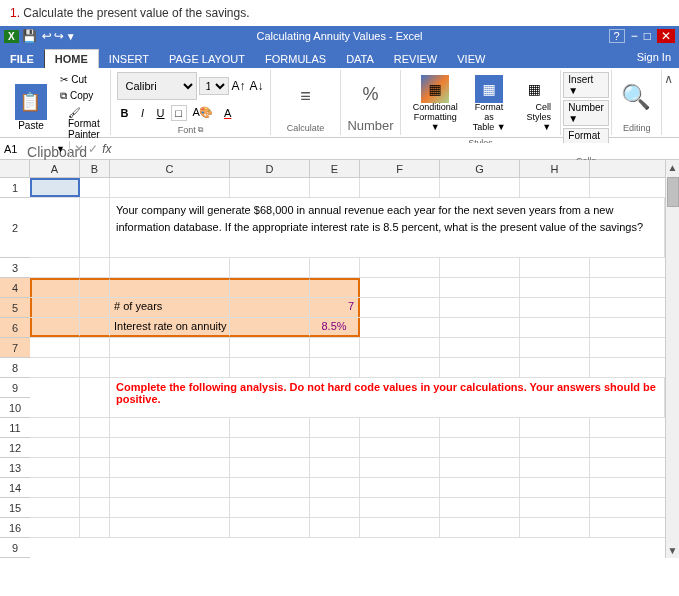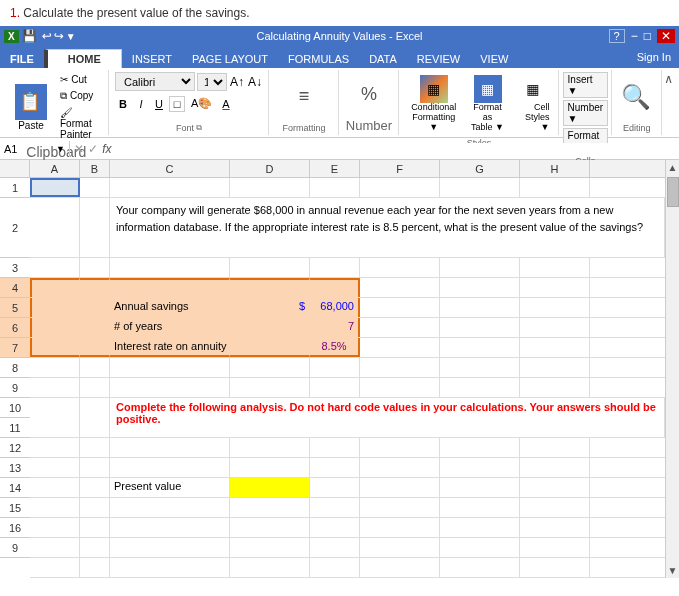--- a/index.html
+++ b/index.html
@@ -67,21 +67,21 @@
 
     
     .clipboard-group { min-width: 60px; }
 
     
     .font-selector {
       border: 1px solid #ccc;
       padding: 1px 4px;
       font-size: 11px;
       width: 80px;
-      height: 19px;
+      height: 28px;
     }
     .font-size-selector {
       border: 1px solid #ccc;
       padding: 1px 2px;
       font-size: 11px;
       width: 30px;
       height: 18px;
     }
     .font-row { display: flex; gap: 2px; align-items: center; margin-bottom: 2px; }
     .font-btn {
@@ -216,21 +216,21 @@
   <div style="position:absolute; right:4px; display:flex; gap:6px; align-items:center;">
     <span style="color:white; font-size:11px; cursor:pointer; border:1px solid rgba(255,255,255,0.5); padding:0 4px;">?</span>
     <span style="color:white; font-size:12px; cursor:pointer;">−</span>
     <span style="color:white; font-size:12px; cursor:pointer;">□</span>
     <span style="color:white; font-size:12px; cursor:pointer; background:#c00; padding:0 4px;">✕</span>
   </div>
 </div>
 
 <div class="ribbon-tabs">
   <div class="ribbon-tab active" style="background:#4472C4; color:white; font-weight:bold; padding:3px 10px;">FILE</div>
-  <div class="ribbon-tab active" style="background:#fff; color:#333; font-weight:bold; padding:3px 20px; border-top:1px solid #ccc; border-left:4px solid #404040; border-right:1px solid #ccc;">HOME</div>
+  <div class="ribbon-tab active" style="background:#fff; color:#333; font-weight:bold; padding:3px 10px; border-top:1px solid #ccc; border-left:1px solid #404040; border-right:1px solid #ccc;">HOME</div>
   <div class="ribbon-tab">INSERT</div>
   <div class="ribbon-tab">PAGE LAYOUT</div>
   <div class="ribbon-tab">FORMULAS</div>
   <div class="ribbon-tab">DATA</div>
   <div class="ribbon-tab">REVIEW</div>
   <div class="ribbon-tab">VIEW</div>
   <div style="flex:1;"></div>
   <div style="color:white; font-size:11px; padding:3px 8px; cursor:pointer; align-self:center;">Sign In</div>
 </div>
 
@@ -238,21 +238,21 @@
 
   <div class="ribbon-group clipboard-group">
     <div class="ribbon-group-content" style="display:flex; align-items:center;">
       <div style="display:flex;flex-direction:column;align-items:center;cursor:pointer;padding:2px 4px;border:1px solid transparent;">
         <div style="width:32px;height:36px;background:#4472C4;color:white;display:flex;align-items:center;justify-content:center;font-size:18px;">📋</div>
         <span style="font-size:10px;">Paste</span>
       </div>
       <div style="display:flex;flex-direction:column;gap:1px;margin-left:2px;">
         <div style="font-size:10px;cursor:pointer;padding:1px 3px;border:1px solid transparent;">✂ Cut</div>
         <div style="font-size:10px;cursor:pointer;padding:1px 3px;border:1px solid transparent;">⧉ Copy</div>
-        <div style="font-size:10px;cursor:pointer;padding:1px 3px;border:1px solid transparent;">🖌 Format Painter</div>
+        <div style="font-size:10px;cursor:pointer;padding:1px 3px;border:1px solid transparent;margin-left:8px;">🖌 Format Painter</div>
       </div>
     </div>
     <div class="ribbon-group-label" style="display:flex;align-items:center;gap:2px;font-size:14px;color:#666;">Clipboard</div>
   </div>
 
   <div class="ribbon-group" style="min-width:160px;">
     <div class="ribbon-group-content" style="flex-direction:column; align-items:flex-start; gap:2px;">
       <div class="font-row">
         <select class="font-selector"><option>Calibri</option></select>
         <select class="font-size-selector"><option>11</option></select>
@@ -271,21 +271,21 @@
     <div class="ribbon-group-label" style="font-size:9px;color:#666;display:flex;align-items:center;gap:2px;">
       <span>Font</span>
       <span style="cursor:pointer;font-size:8px;">⧉</span>
     </div>
   </div>
 
   <div class="ribbon-group" style="min-width:70px;">
     <div class="ribbon-group-content" style="align-items:center;justify-content:center;">
       <div style="font-size:18px; color:#555;">≡</div>
     </div>
-    <div class="ribbon-group-label" style="font-size:9px;color:#666;">Formatting</div>
+    <div class="ribbon-group-label" style="font-size:9px;color:#666;">Calculate</div>
   </div>
 
   <div class="ribbon-group" style="min-width:60px;">
     <div class="ribbon-group-content" style="align-items:center;justify-content:center;">
       <div style="font-size:18px; color:#555;">%</div>
     </div>
     <div class="ribbon-group-label" style="font-size:13px;color:#666;">Number</div>
   </div>
 
   <div class="ribbon-group" style="min-width:160px;">
@@ -412,36 +412,20 @@
       <div class="cell cell-a" style="background:#FCD5B4; border-top:2px solid #E26B0A; border-left:2px solid #E26B0A;"></div>
       <div class="cell cell-b" style="background:#FCD5B4; border-top:2px solid #E26B0A;"></div>
       <div class="cell cell-c" style="background:#FCD5B4; border-top:2px solid #E26B0A;"></div>
       <div class="cell cell-d" style="background:#FCD5B4; border-top:2px solid #E26B0A;"></div>
       <div class="cell cell-e" style="background:#FCD5B4; border-top:2px solid #E26B0A; border-right:2px solid #E26B0A;"></div>
       <div class="cell cell-f"></div>
       <div class="cell cell-g"></div>
       <div class="cell cell-h"></div>
     </div>
 
-    <div class="grid-row">
-      <div class="cell cell-a" style="background:#FCD5B4; border-left:2px solid #E26B0A;"></div>
-      <div class="cell cell-b" style="background:#FCD5B4;"></div>
-      <div class="cell cell-c" style="background:#FCD5B4; font-size:11px; padding:2px 4px;">
-        <span>Annual savings</span>
-      </div>
-      <div class="cell cell-d" style="background:#FCD5B4; text-align:right; color:blue; font-size:11px; padding:2px 4px;">
-        <span>$</span>
-      </div>
-      <div class="cell cell-e" style="background:#FCD5B4; border-right:2px solid #E26B0A; text-align:right; color:blue; font-size:11px; padding:2px 4px;">
-        <span>68,000</span>
-      </div>
-      <div class="cell cell-f"></div>
-      <div class="cell cell-g"></div>
-      <div class="cell cell-h"></div>
-    </div>
 
     <div class="grid-row">
       <div class="cell cell-a" style="background:#FCD5B4; border-left:2px solid #E26B0A;"></div>
       <div class="cell cell-b" style="background:#FCD5B4;"></div>
       <div class="cell cell-c" style="background:#FCD5B4; font-size:11px; padding:2px 4px;">
         <span># of years</span>
       </div>
       <div class="cell cell-d" style="background:#FCD5B4;"></div>
       <div class="cell cell-e" style="background:#FCD5B4; border-right:2px solid #E26B0A; text-align:right; color:purple; font-size:11px; padding:2px 4px;">
         <span>7</span>
@@ -511,32 +495,20 @@
       <div class="cell cell-a"></div>
       <div class="cell cell-b"></div>
       <div class="cell cell-c"></div>
       <div class="cell cell-d"></div>
       <div class="cell cell-e"></div>
       <div class="cell cell-f"></div>
       <div class="cell cell-g"></div>
       <div class="cell cell-h"></div>
     </div>
 
-    <div class="grid-row">
-      <div class="cell cell-a"></div>
-      <div class="cell cell-b"></div>
-      <div class="cell cell-c" style="font-size:11px; padding:2px 4px;">
-        <span>Present value</span>
-      </div>
-      <div class="cell cell-d" style="background:#FFFF00;"></div>
-      <div class="cell cell-e"></div>
-      <div class="cell cell-f"></div>
-      <div class="cell cell-g"></div>
-      <div class="cell cell-h"></div>
-    </div>
 
     <div class="grid-row">
       <div class="cell cell-a"></div>
       <div class="cell cell-b"></div>
       <div class="cell cell-c"></div>
       <div class="cell cell-d"></div>
       <div class="cell cell-e"></div>
       <div class="cell cell-f"></div>
       <div class="cell cell-g"></div>
       <div class="cell cell-h"></div>

